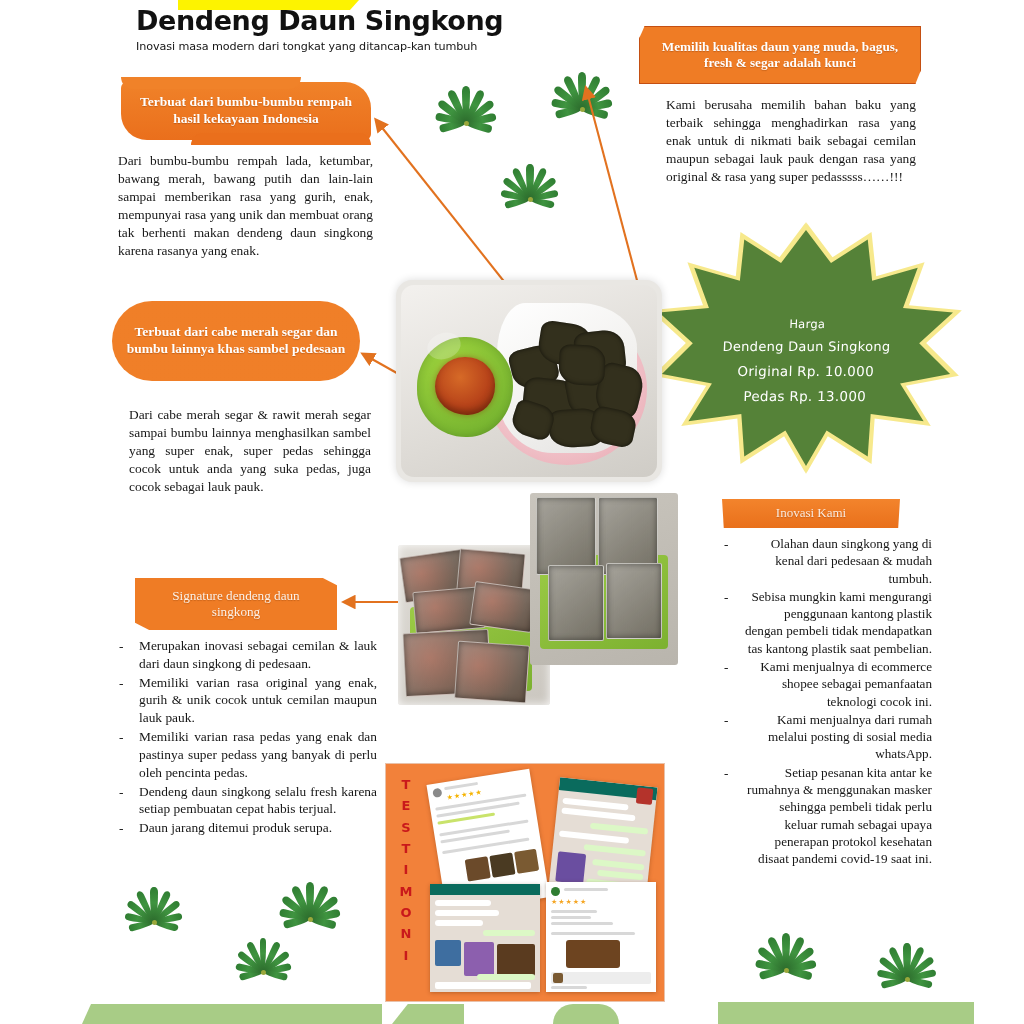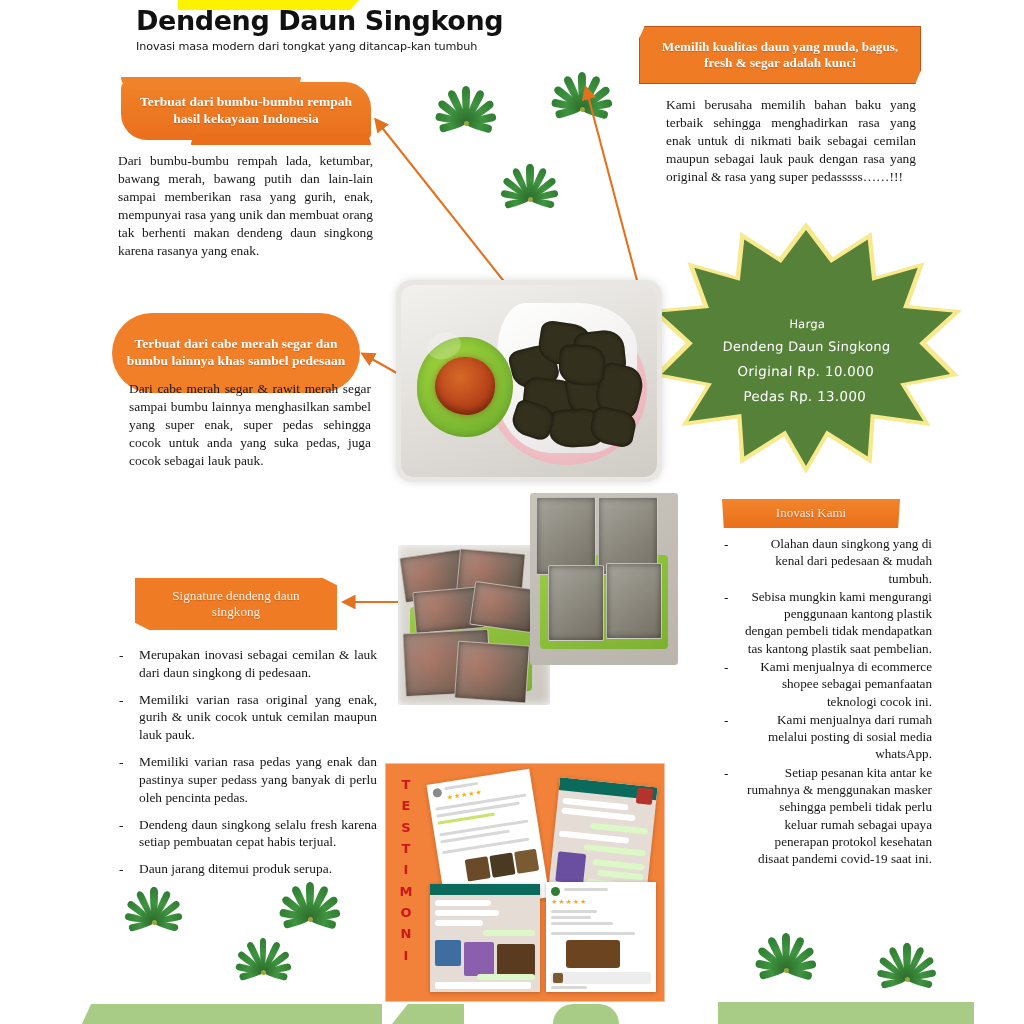--- a/index.html
+++ b/index.html
@@ -87,21 +87,21 @@
     content:"";position:absolute;left:0;top:-5px;width:72%;height:12px;
     background:#f08229;border-radius:0 0 40px 40px;
   }
   #banner-rempah::after{
     content:"";position:absolute;right:0;bottom:-5px;width:72%;height:12px;
     background:#ea6f1c;border-radius:40px 40px 0 0;
   }
 
   
   #banner-cabe {
-    left: 112px; top: 313px;
+    left: 112px; top: 301px;
     width: 248px; height: 80px;
     font-size: 13.5px;
     border-radius: 40px;
     background: linear-gradient(180deg,#f2873044 0%, #f2873044 100%), #ef7c25;
   }
 
   
   #banner-signature {
     left: 135px; top: 578px;
     width: 202px; height: 52px;
@@ -137,21 +137,21 @@
   .body-text {
     position: absolute;
     font-family: "Liberation Serif", serif;
     font-size: 13.4px;
     line-height: 1.34;
     color: #161616;
     text-align: justify;
     text-justify: inter-word;
   }
   #text-rempah { left: 118px; top: 152px; width: 255px; }
-  #text-cabe   { left: 129px; top: 380px; width: 242px; }
+  #text-cabe   { left: 129px; top: 406px; width: 242px; }
   #text-kualitas { left: 666px; top: 96px; width: 250px; }
 
   
   .bullet-list {
     position: absolute;
     margin: 0;
     padding: 0;
     list-style: none;
     font-family: "Liberation Serif", serif;
     color: #161616;
@@ -165,21 +165,21 @@
   .bullet-list li::before {
     content: "-";
     position: absolute;
     left: 4px;
     top: 0;
   }
   #list-signature {
     left: 115px; top: 637px; width: 262px;
     font-size: 13.4px; line-height: 1.33;
   }
-  #list-signature li { margin-bottom: 1px; margin-top: 9px; }
+  #list-signature li { margin-bottom: 1px; }
   #list-inovasi {
     left: 720px; top: 535px; width: 212px;
     font-size: 13.2px; line-height: 1.31;
     text-align: left;
   }
   #list-inovasi li { margin-bottom: 1px; text-align: right; }
 
   
   #price-star {
     position: absolute;

